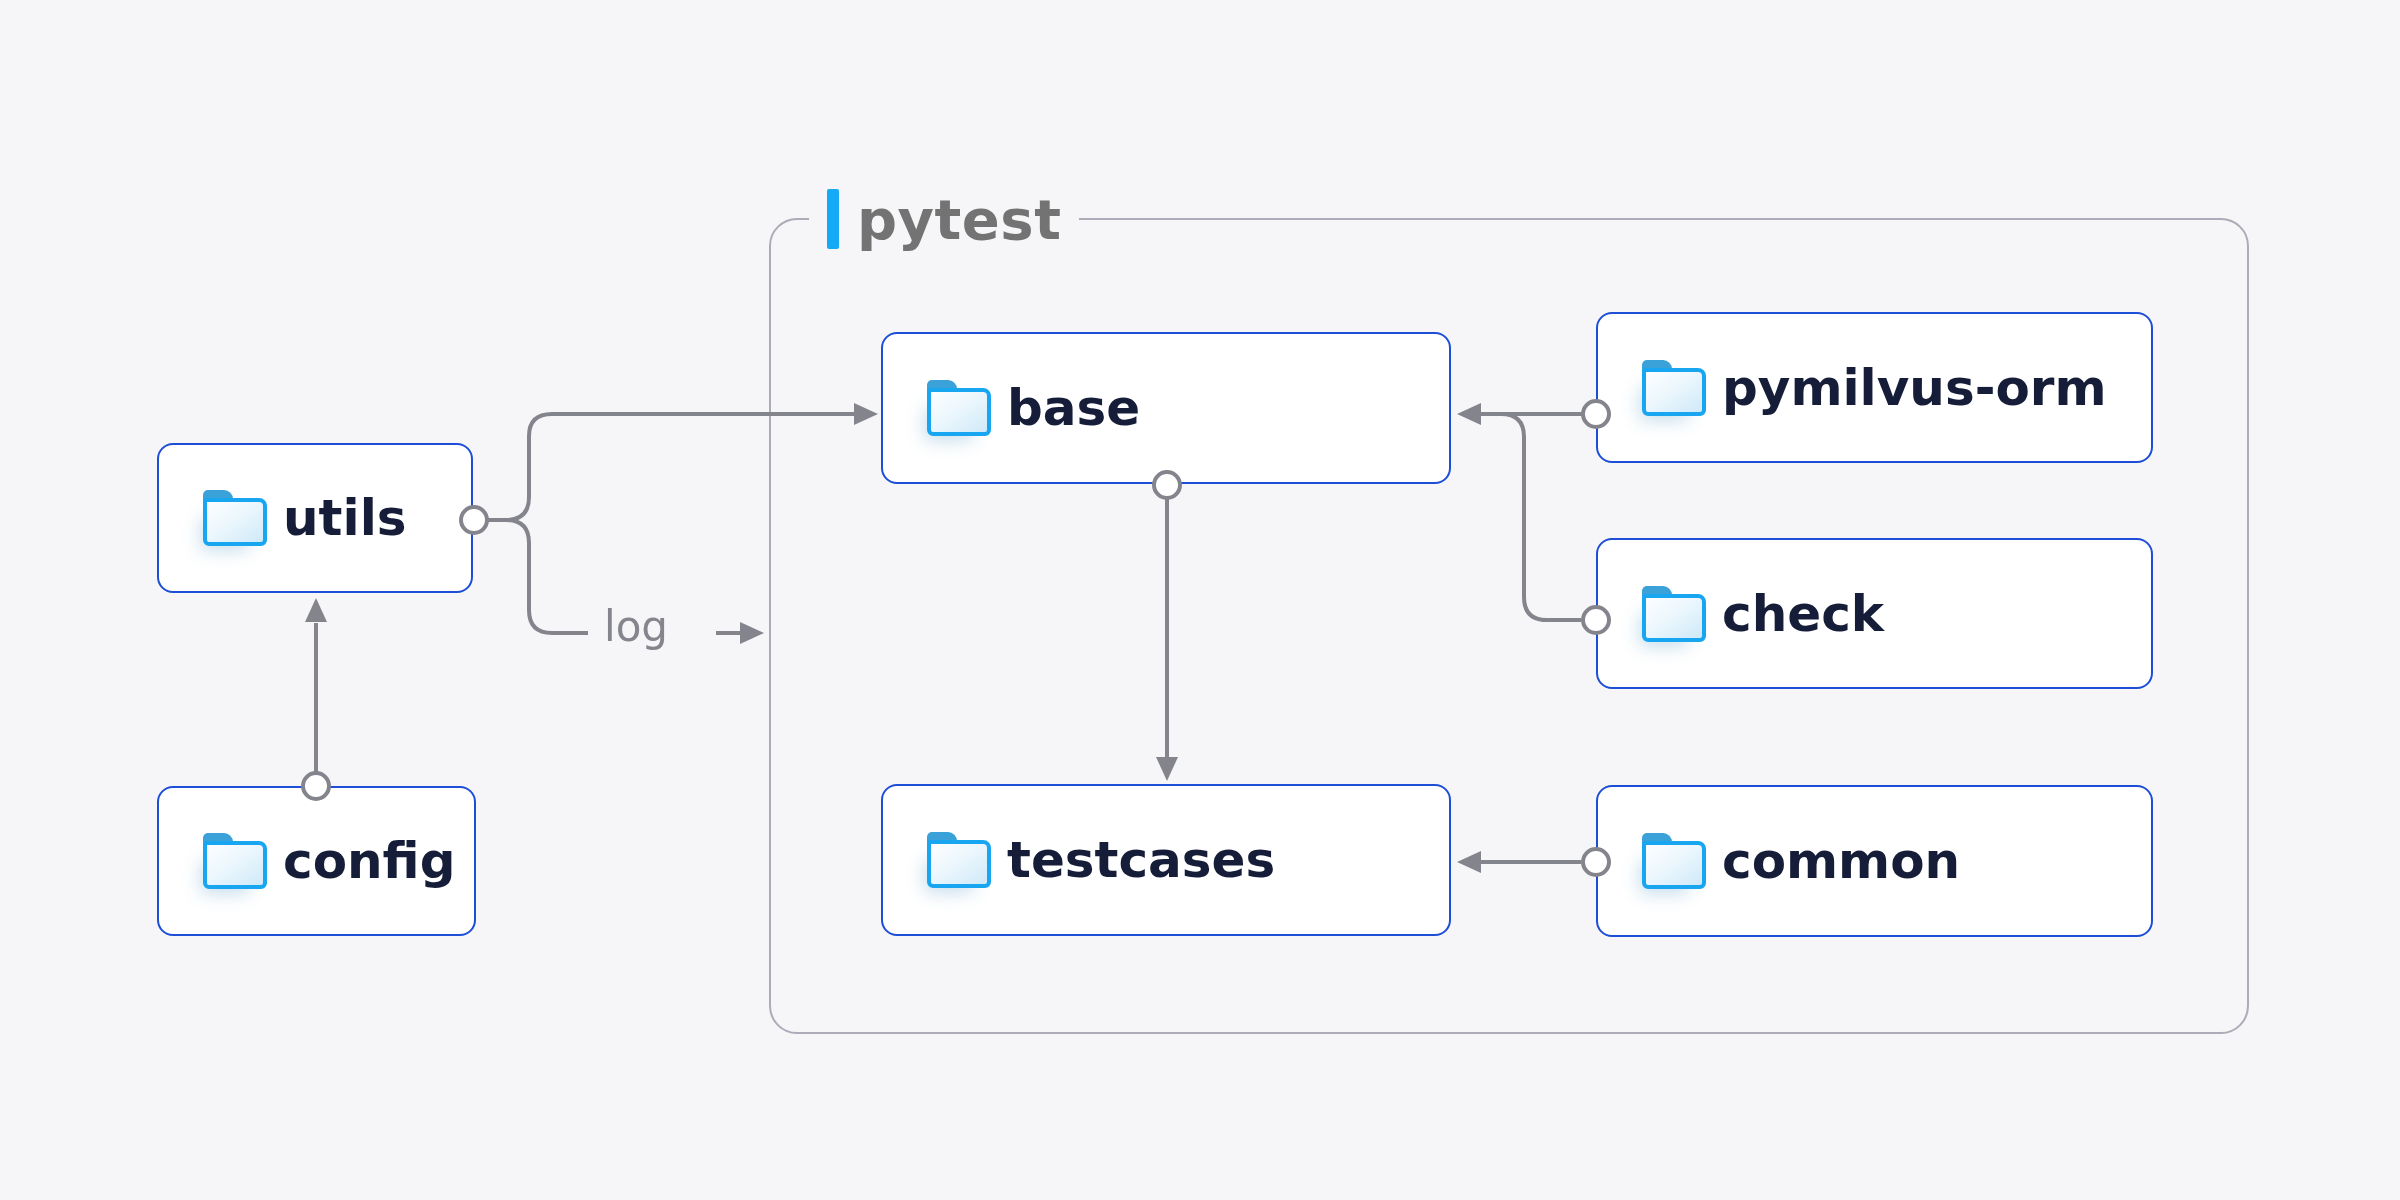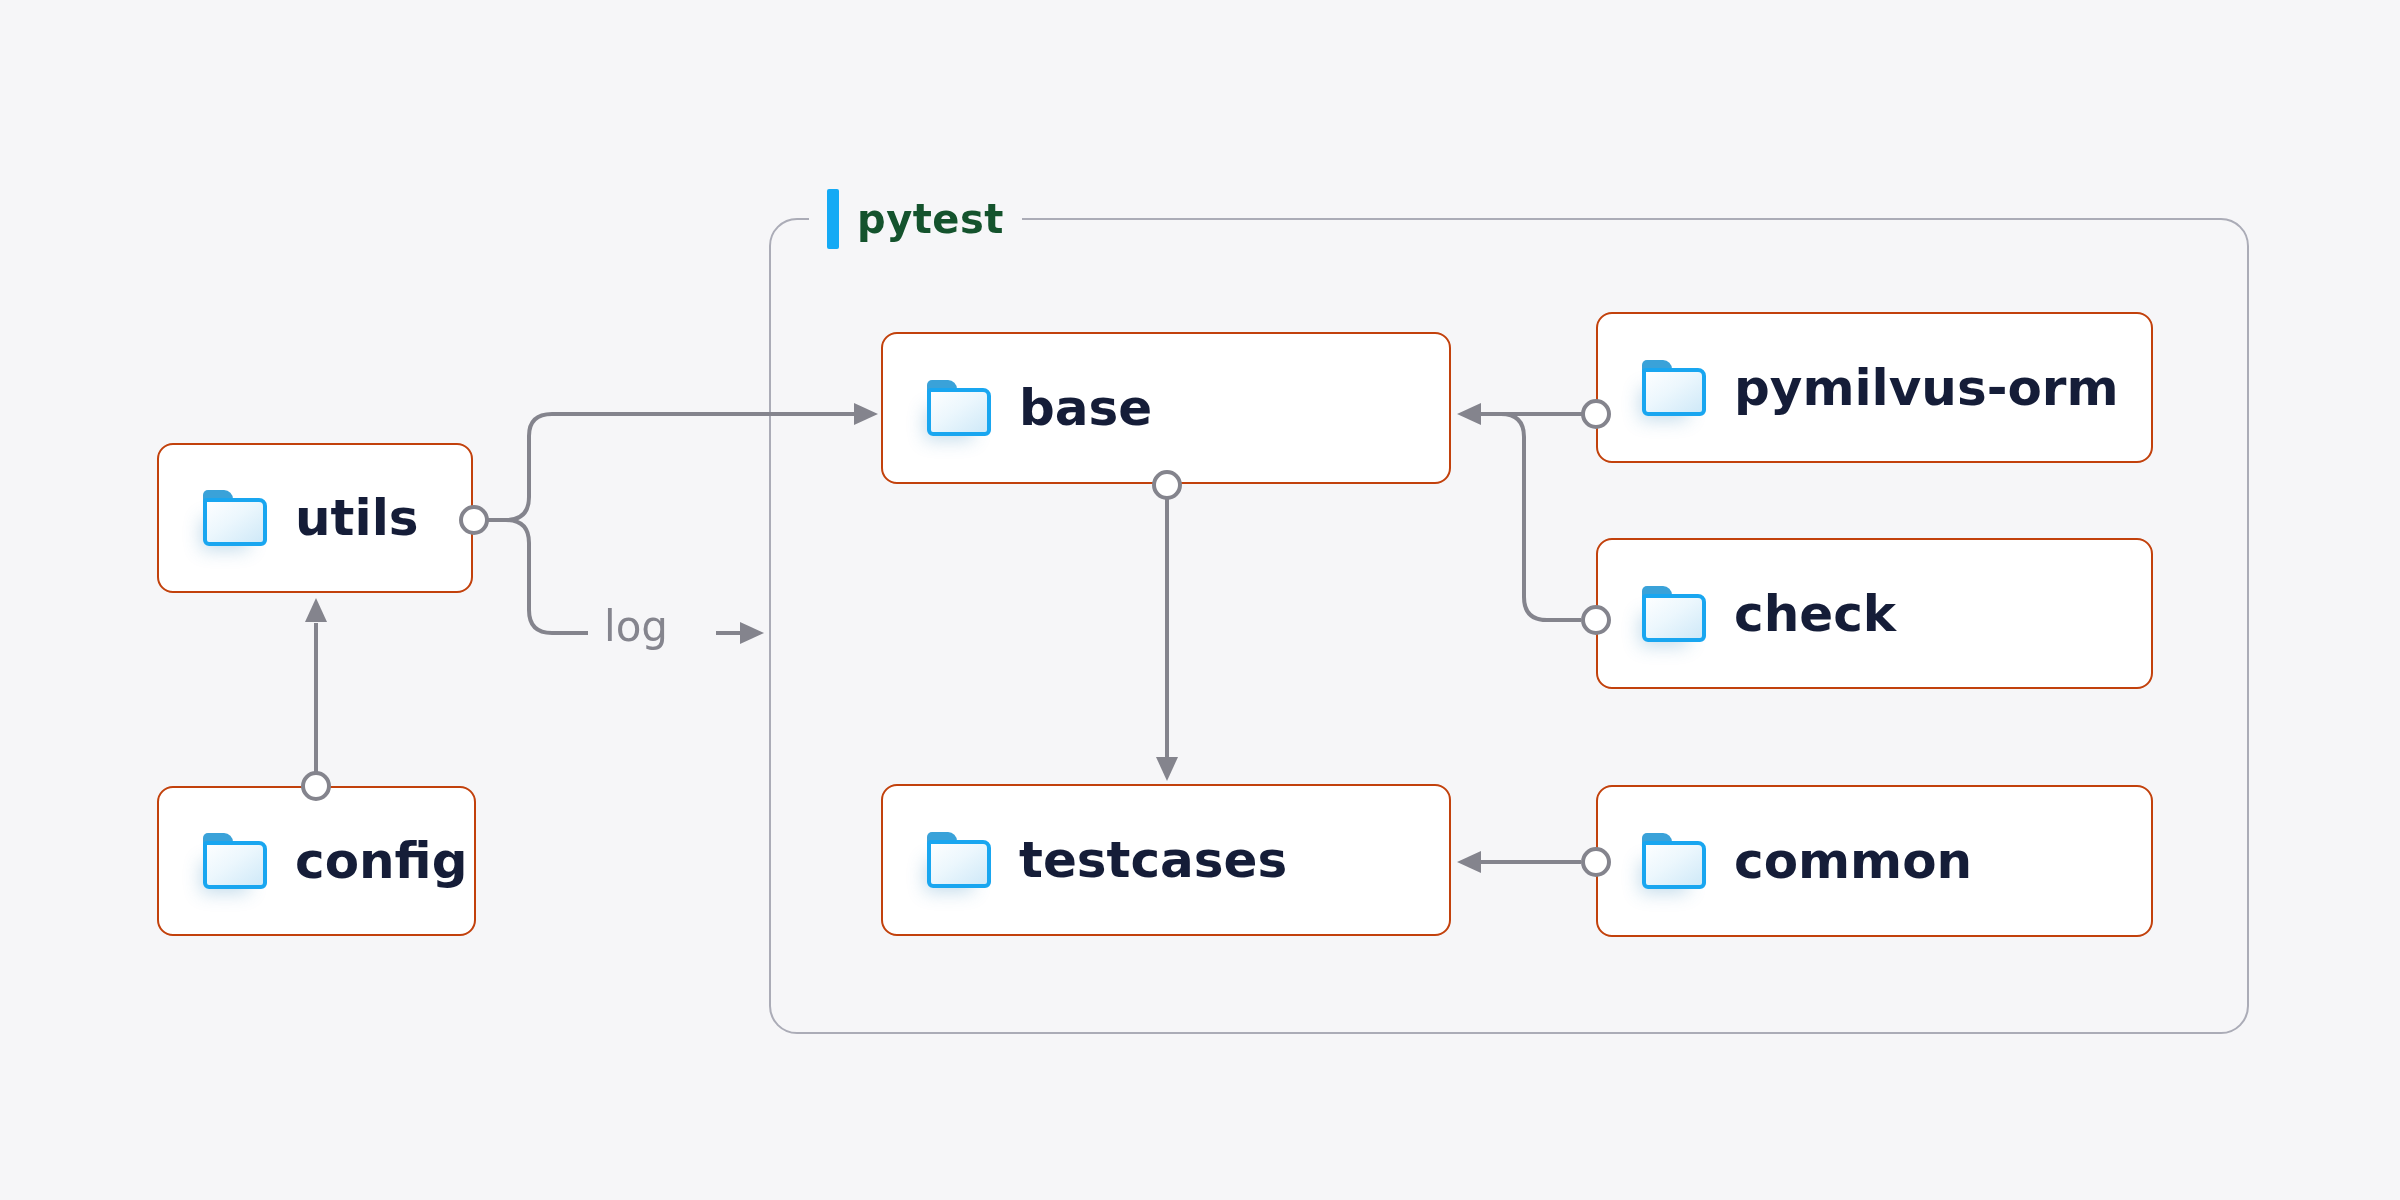--- a/index.html
+++ b/index.html
@@ -31,36 +31,36 @@
     gap: 18px;
     padding: 0 18px;
     background: #f6f6f8;
   }
   .accent-bar {
     width: 12px; height: 60px;
     border-radius: 2px;
     background: #14aaf5;
   }
   .group-title {
-    font-size: 40px;
+    font-size: 56px;
     font-weight: 700;
-    color: #14532d;
+    color: #737373;
     letter-spacing: 0.5px;
     white-space: nowrap;
   }
 
   
   .node {
     position: absolute;
     background: #ffffff;
-    border: 2px solid #c2410c;
+    border: 2px solid #1d4ed8;
     border-radius: 16px;
     display: flex;
     align-items: center;
-    gap: 28px;
+    gap: 16px;
     padding-left: 44px;
     box-sizing: border-box;
     z-index: 2;
   }
   .node-label {
     font-size: 50px;
     font-weight: 700;
     color: #151d38;
     white-space: nowrap;
   }

